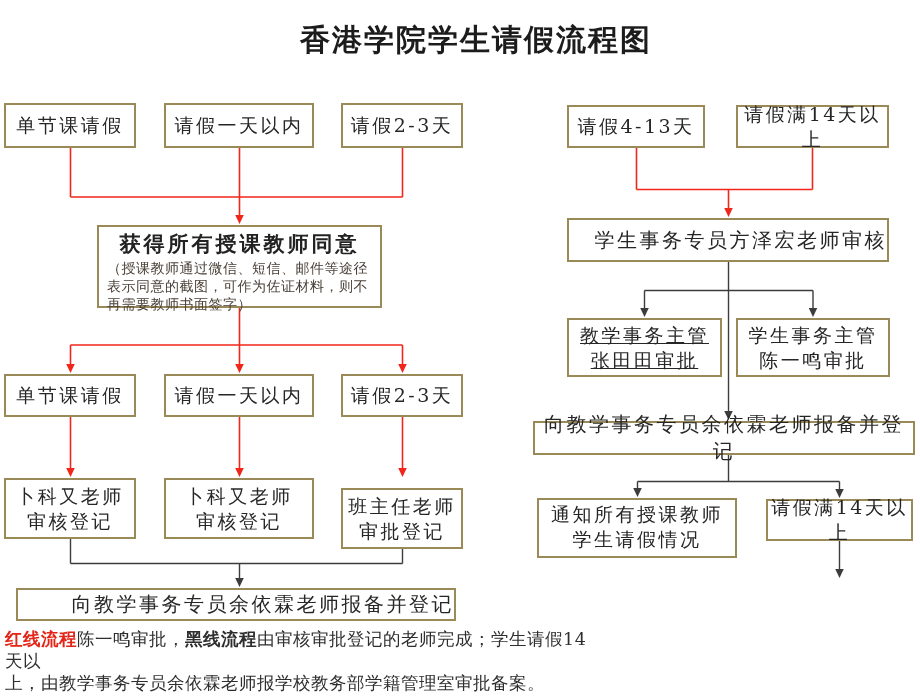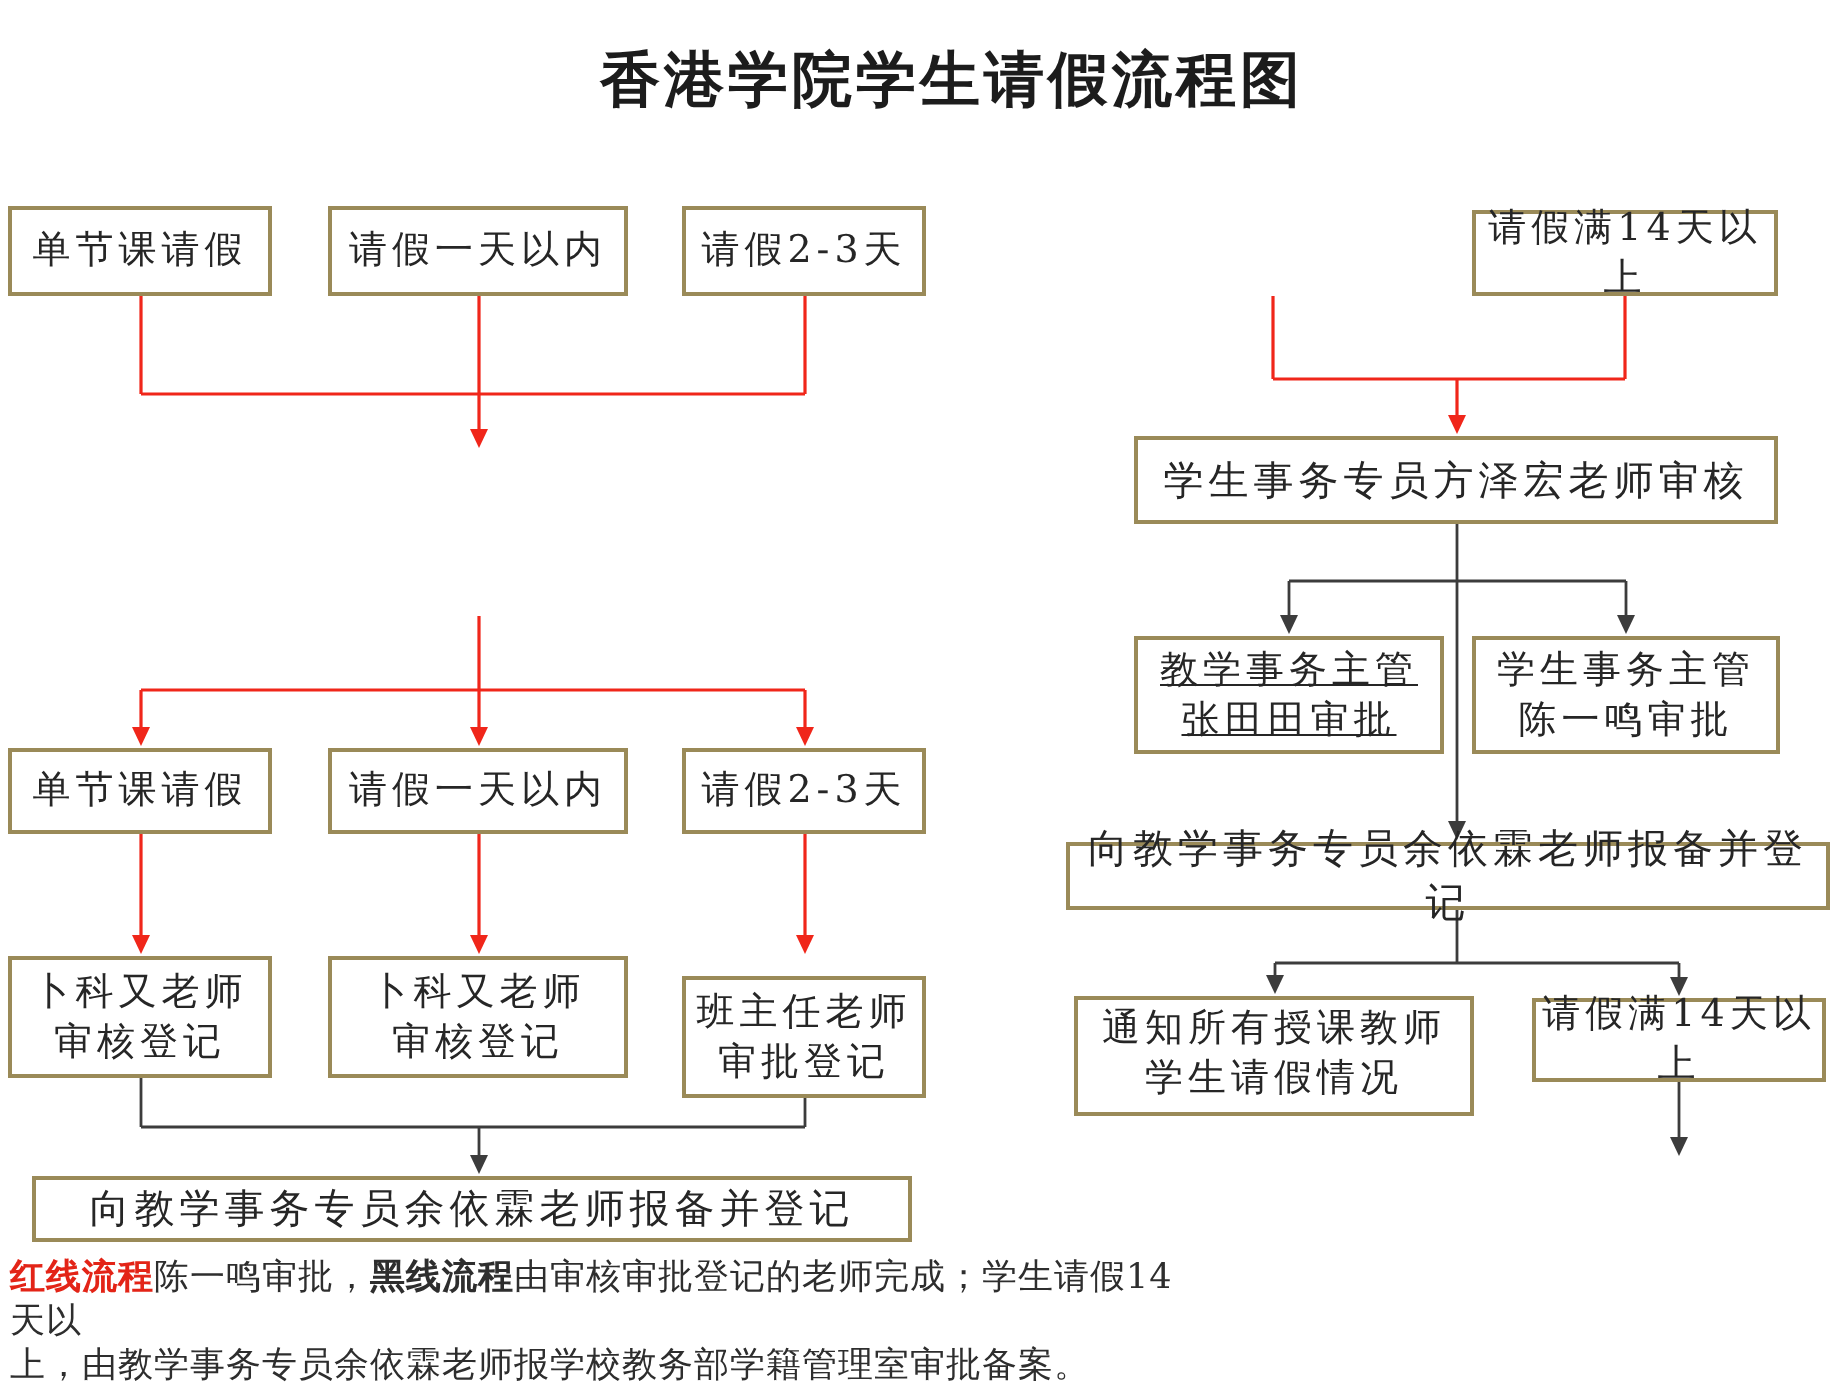--- a/index.html
+++ b/index.html
@@ -12,21 +12,21 @@
     position:absolute;left:0;top:20px;width:920px;text-align:center;
     font-size:30px;font-weight:bold;color:#1c1c1c;letter-spacing:2px;padding-left:16px;
   }
   .box{
     position:absolute;border:2px solid #9a8a58;background:#ffffff;
     display:flex;align-items:center;justify-content:center;text-align:center;
     color:#262626;box-sizing:border-box;
   }
   .box .bx{white-space:pre-line;letter-spacing:2.5px;}
   .sm{font-size:19px;line-height:1.3;}
-  .wide{font-size:20px;}
+  .wide{font-size:20px;justify-content:flex-end;}
   .consent{flex-direction:column;justify-content:flex-start;padding:3px 8px 2px 8px;}
   .consent .head{font-size:21px;font-weight:bold;letter-spacing:3px;color:#222;}
   .consent .note{
     font-size:14px;line-height:1.3;text-align:left;color:#4a4038;
     letter-spacing:0.5px;margin-top:1px;white-space:normal;
   }
   .footnote{
     position:absolute;left:5px;top:629px;width:585px;
     font-size:17.5px;line-height:1.25;color:#2e2e2e;letter-spacing:0.5px;
   }
@@ -95,20 +95,24 @@
   <div class="box sm" style="left:4px;top:103px;width:132px;height:45px;">
     <span class="bx">单节课请假</span>
   </div>
   <div class="box sm" style="left:164px;top:103px;width:150px;height:45px;">
     <span class="bx">请假一天以内</span>
   </div>
   <div class="box sm" style="left:341px;top:103px;width:122px;height:45px;">
     <span class="bx">请假2-3天</span>
   </div>
 
+  <div class="box consent" style="left:97px;top:225px;width:285px;height:83px;">
+    <span class="head">获得所有授课教师同意</span>
+    <span class="note">（授课教师通过微信、短信、邮件等途径表示同意的截图，可作为佐证材料，则不再需要教师书面签字）</span>
+  </div>
 
   <div class="box sm" style="left:4px;top:374px;width:132px;height:43px;">
     <span class="bx">单节课请假</span>
   </div>
   <div class="box sm" style="left:164px;top:374px;width:150px;height:43px;">
     <span class="bx">请假一天以内</span>
   </div>
   <div class="box sm" style="left:341px;top:374px;width:122px;height:43px;">
     <span class="bx">请假2-3天</span>
   </div>
@@ -123,20 +127,23 @@
   </div>
   <div class="box sm" style="left:341px;top:488px;width:122px;height:61px;">
     <span class="bx">班主任老师
 审批登记</span>
   </div>
 
   <div class="box wide" style="left:16px;top:588px;width:440px;height:33px;">
     <span class="bx">向教学事务专员余依霖老师报备并登记</span>
   </div>
 
+  <div class="box sm" style="left:567px;top:105px;width:138px;height:43px;">
+    <span class="bx">请假4-13天</span>
+  </div>
   <div class="box sm" style="left:736px;top:105px;width:153px;height:43px;">
     <span class="bx">请假满14天以上</span>
   </div>
 
   <div class="box wide" style="left:567px;top:218px;width:322px;height:44px;">
     <span class="bx">学生事务专员方泽宏老师审核</span>
   </div>
 
   <div class="box sm" style="left:567px;top:318px;width:155px;height:59px;text-decoration:underline;">
     <span class="bx">教学事务主管

